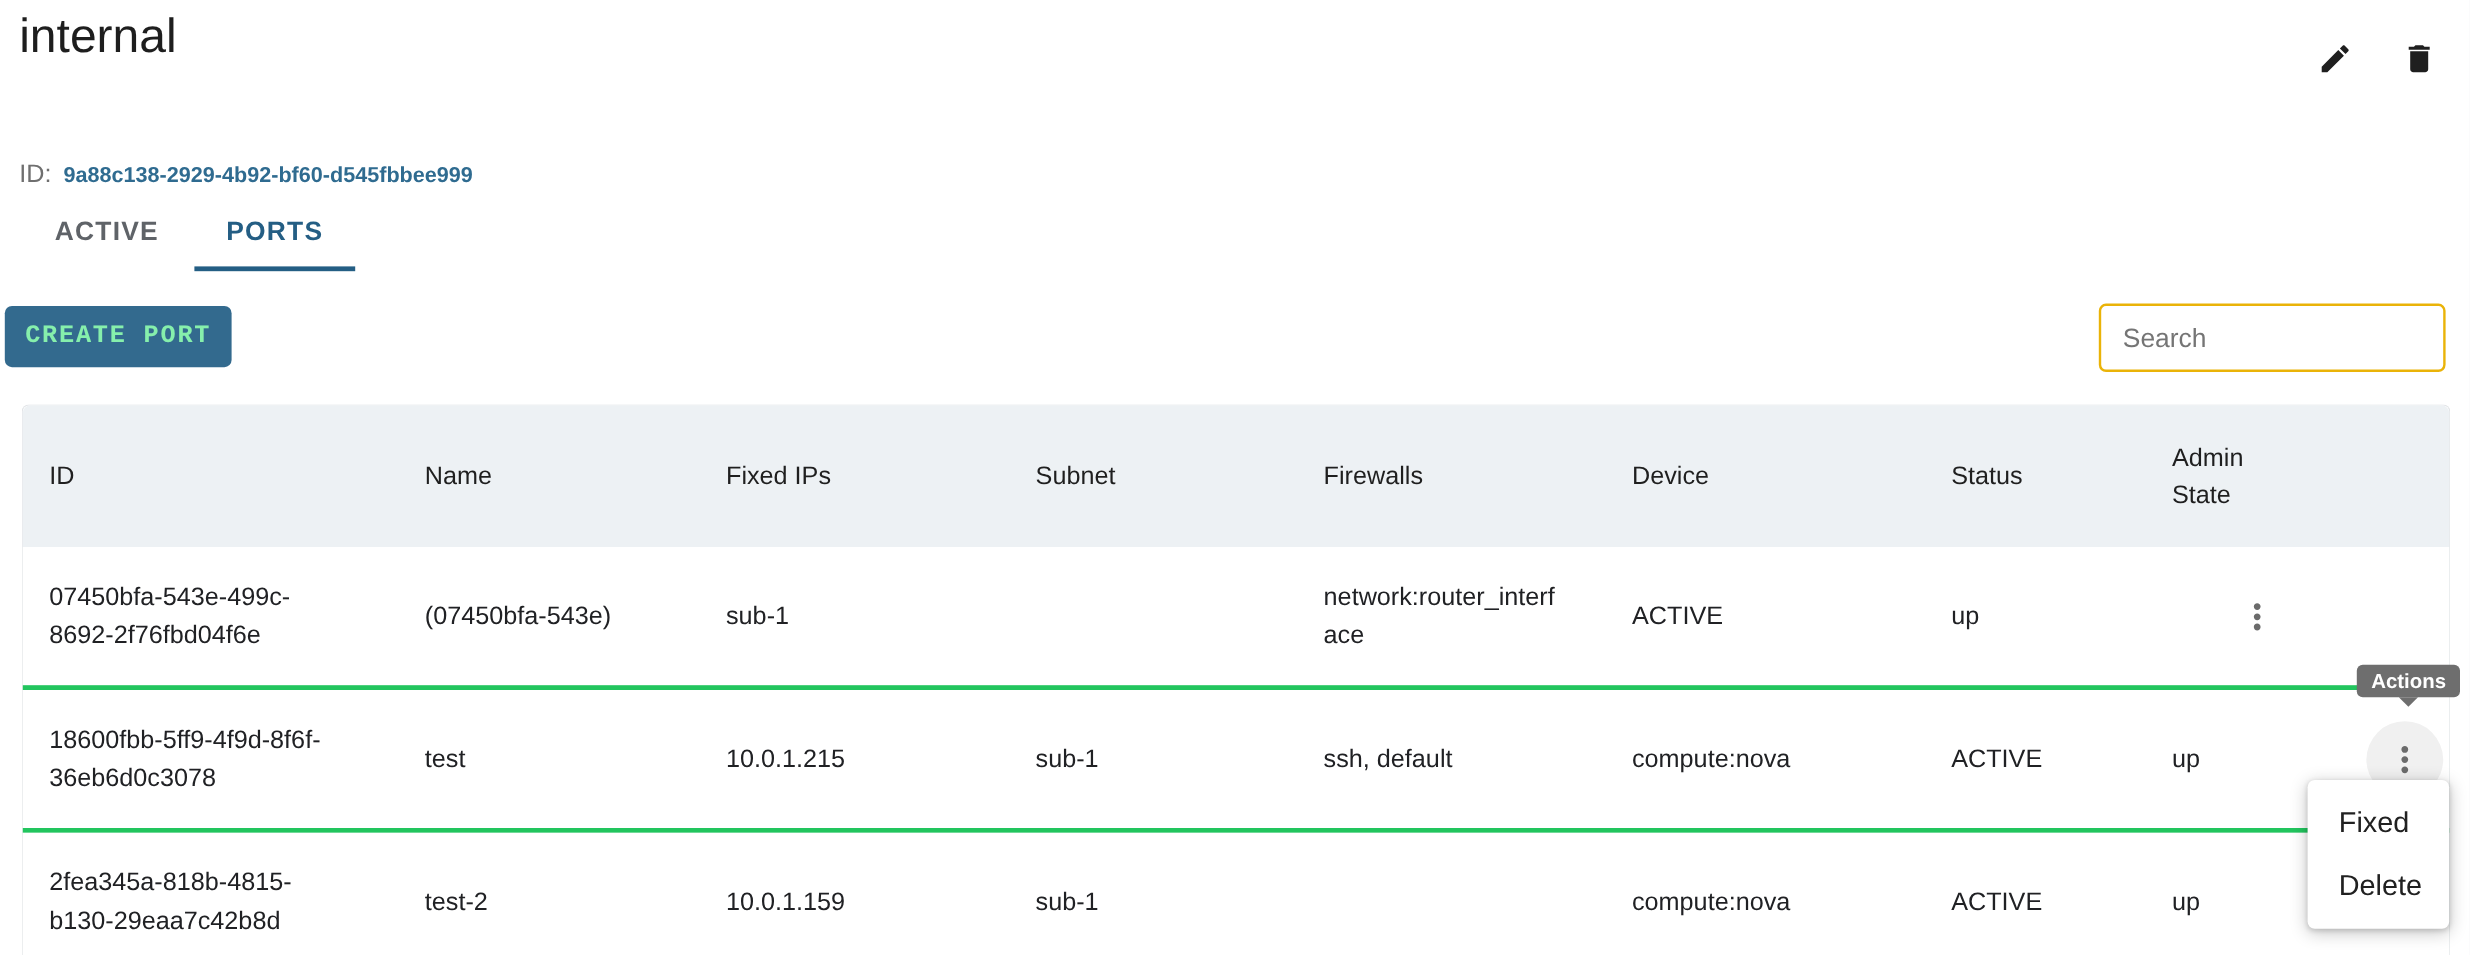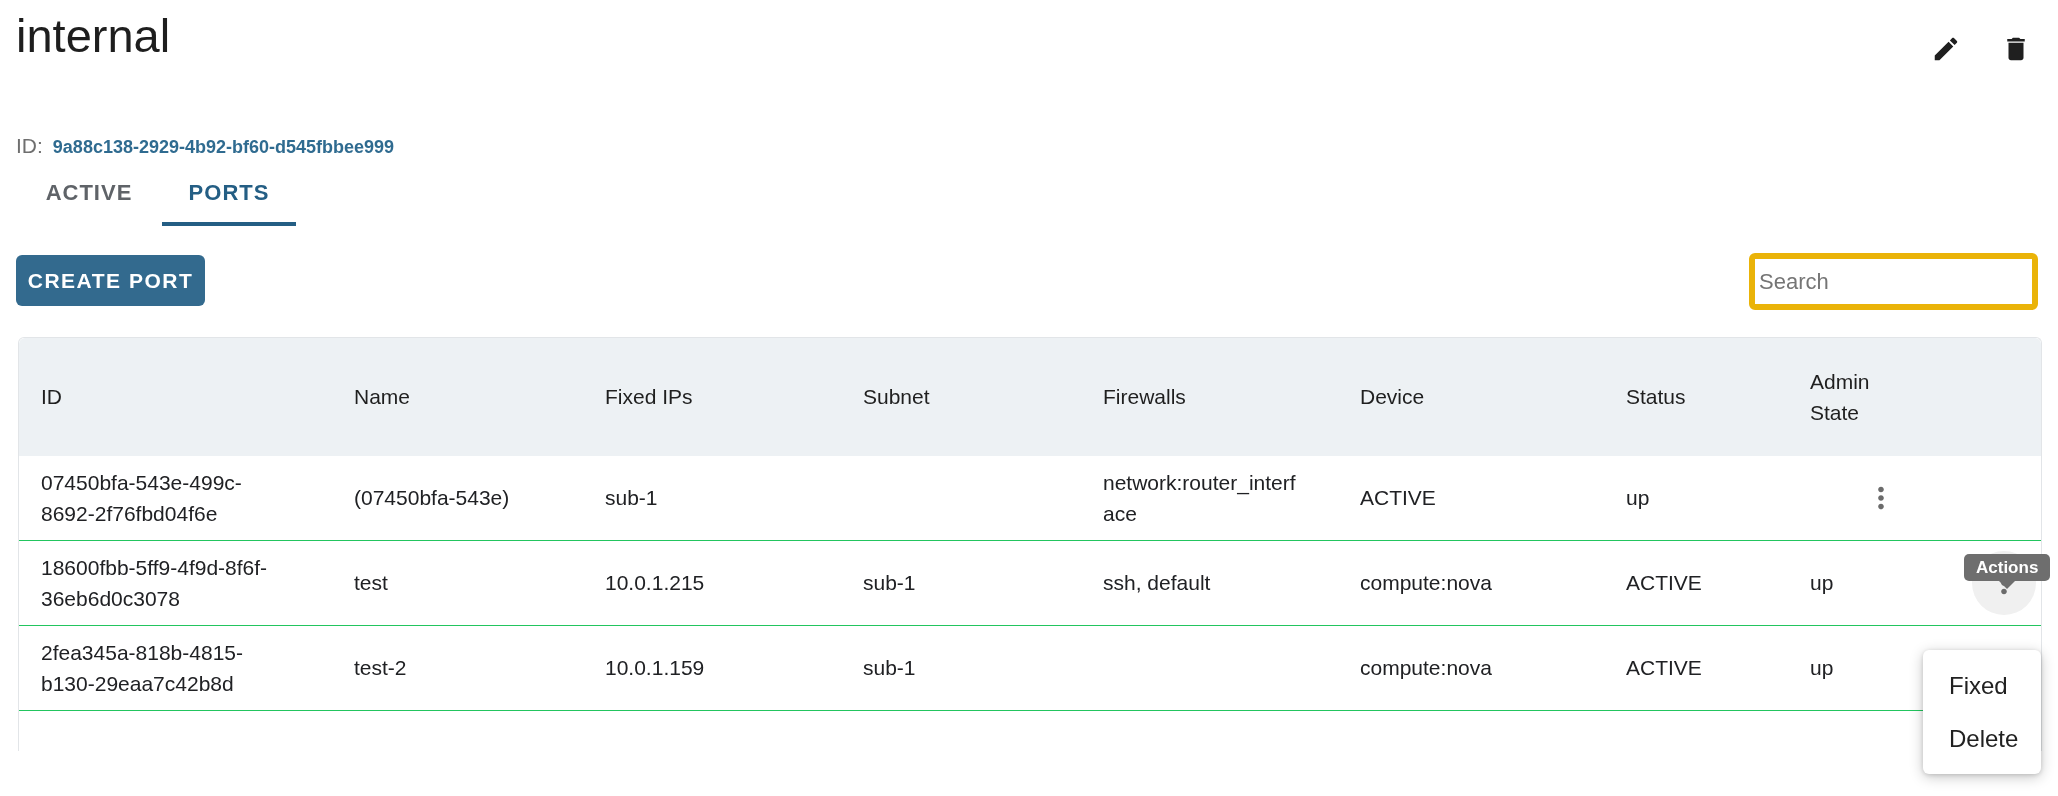--- a/index.html
+++ b/index.html
@@ -1,56 +1,56 @@
 <!DOCTYPE html>
 <html><head>
 <meta charset="utf-8">
 <style>
   * { margin:0; padding:0; box-sizing:border-box; }
   html,body { width:2058px; height:796px; background:#ffffff; overflow:hidden;
               font-family:"Liberation Sans", sans-serif; color:#202124; }
   body { position:relative; }
 
   
-  .page-title { position:absolute; left:16px; top:8px; font-size:47px; font-weight:400;
+  .page-title { position:absolute; left:16px; top:8px; font-size:40px; font-weight:400;
                 color:#1e1e1e; letter-spacing:0; }
   .header-icons { position:absolute; top:33px; right:26px; display:flex; gap:38px; align-items:center; }
   .icon-btn { width:32px; height:32px; border:none; background:transparent; cursor:pointer;
               display:flex; align-items:center; justify-content:center; padding:0; }
   .icon-btn svg { width:30px; height:30px; fill:#1f1f1f; }
 
   .id-line { position:absolute; left:16px; top:96px; font-size:21px; display:flex; gap:10px; align-items:baseline;margin-top:38px; }
   .id-label { color:#6f6f6f; }
   .id-link { color:#2f6b90; font-weight:700; font-size:18px; text-decoration:none; cursor:pointer; }
 
   
   .tabs { position:absolute; left:16px; top:160px; height:66px; display:flex; }
   .tab { height:66px; display:flex; align-items:center; justify-content:center;
          font-size:22px; font-weight:700; letter-spacing:1px; color:#5f6368; cursor:pointer; }
   .tab.subnets { width:146px; }
   .tab.ports { width:134px; color:#245e84; position:relative; }
   .tab.ports::after { content:""; position:absolute; left:0; right:0; bottom:0; height:4px; background:#245e84; }
 
   
-  .create-btn { position:absolute; left:16px; top:255px; width:189px; height:51px;
-                background:#336a8e; color:#ffffff; border:none; border-radius:6px;
-                font-family:Liberation Sans, sans-serif;
+  .create-btn { position:absolute; left:4px; top:255px; width:189px; height:51px;
+                background:#336a8e; color:#86efac; border:none; border-radius:6px;
+                font-family:Liberation Mono, monospace;
                 font-size:21px; font-weight:700; letter-spacing:1.5px; cursor:pointer; }
   .search-input { position:absolute; left:1749px; top:253px; width:289px; height:57px;
-                  border:6px solid #eab308; border-radius:6px; padding:0 4px;
+                  border:2px solid #eab308; border-radius:6px; padding:0 18px;
                   font-family:"Liberation Sans", sans-serif; font-size:22px; color:#202124; outline:none; }
   .search-input::placeholder { color:#757575; }
 
   
   .table { position:absolute; left:18px; top:337px; width:2024px;
            border:1px solid #e2e5e8; border-bottom:none; border-radius:6px 6px 0 0; }
   .trow { display:grid;
           grid-template-columns:313px 251px 258px 240px 257px 266px 184px 130px auto; }
   .thead { height:118px; background:#edf1f4; border-radius:6px 6px 0 0; }
-  .tbody-row { height:85px; border-bottom:1px solid #22c55e; background:#ffffff; }
+  .tbody-row { height:119px; border-bottom:4px solid #22c55e; background:#ffffff; }
   .stub-row { height:40px; background:#ffffff; }
   .cell { display:flex; align-items:center; padding:0 16px 0 22px;
           font-size:21px; line-height:1.5; color:#202124; }
   .thead .cell { color:#1f1f1f; }
   .cell-id span { max-width:245px; }
   .cell-device span { max-width:198px; overflow-wrap:anywhere; }
   .cell-actions { justify-content:flex-end; padding:0; }
   .kebab-btn { width:64px; height:64px; margin-right:5px; border:none; border-radius:50%;
                background:transparent; display:flex; align-items:center; justify-content:center;
                cursor:pointer; padding:0; }

